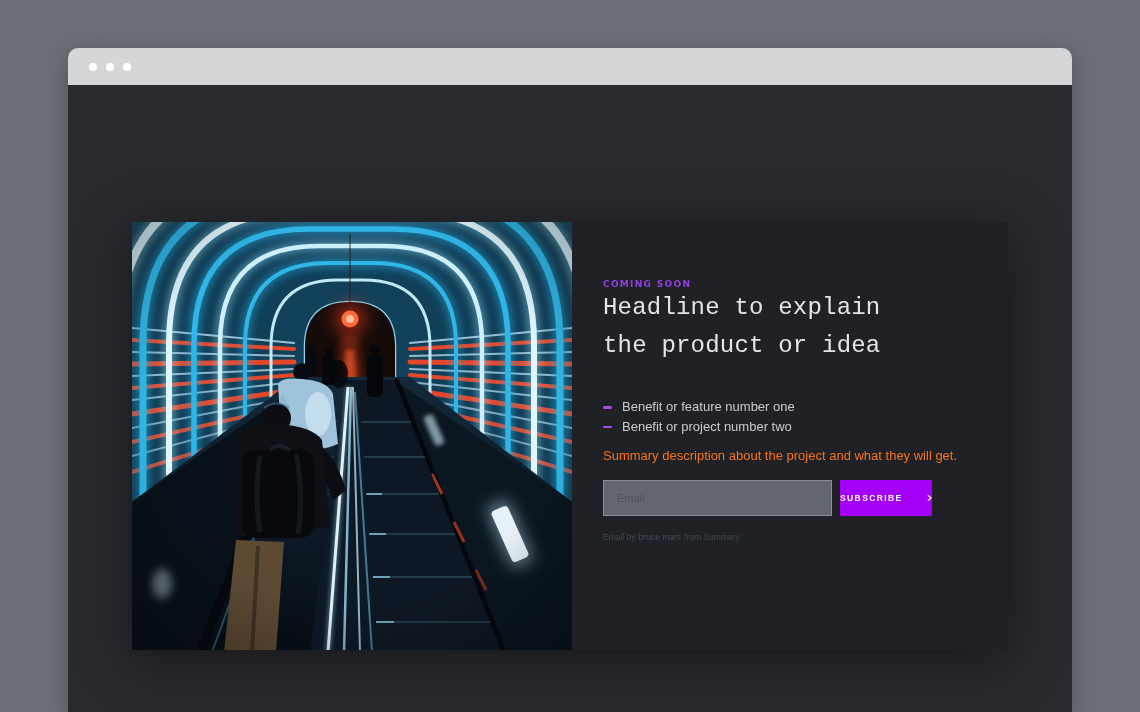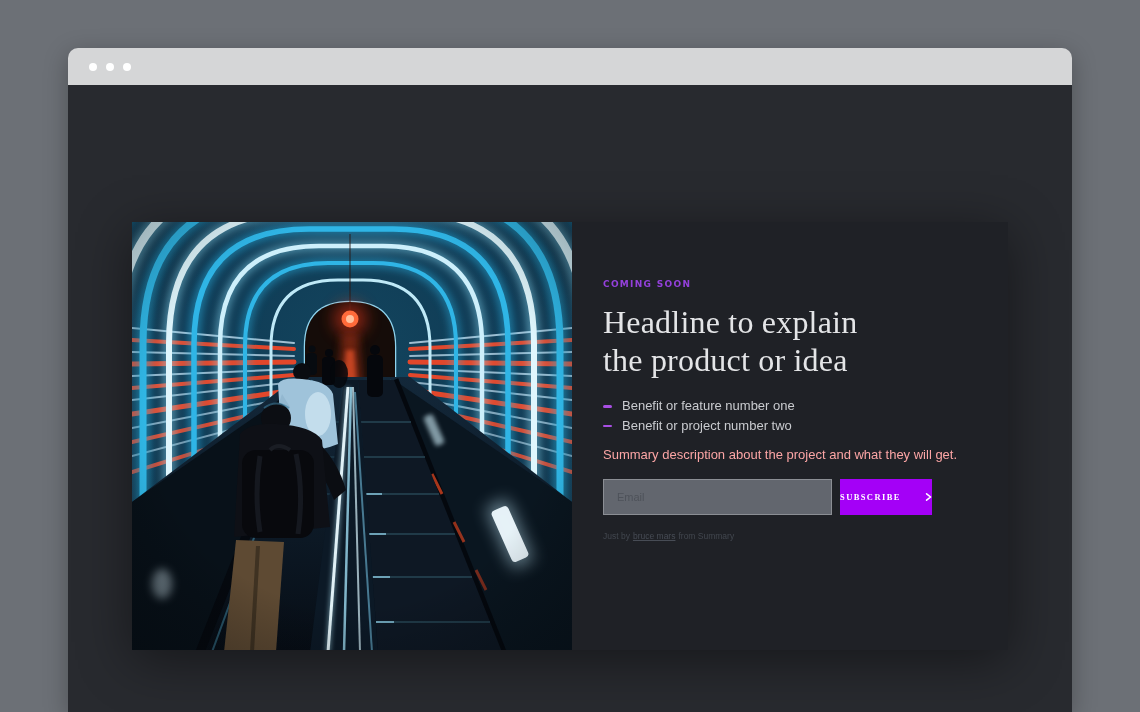--- a/index.html
+++ b/index.html
@@ -30,50 +30,50 @@
   .photo svg { display:block; width:440px; height:428px; }
 
   .content { flex:1; padding:57px 40px 0 31px; }
 
   .eyebrow {
     font-family:"DejaVu Sans", sans-serif;
     font-size:9px; font-weight:700; letter-spacing:1.3px;
     color:var(--eyebrow-purple,#9440DB); line-height:10px;
   }
   .headline {
-    margin-top:14px; font-family:Liberation Serif, serif;
-    font-size:32px; line-height:38px; font-weight:400; letter-spacing:.2px;
+    font-family:Liberation Mono, monospace;
+    font-size:24px; line-height:38px; font-weight:400; letter-spacing:.2px;
     color:var(--headline-text,#E4E5E7);
   }
-  .benefits { margin-top:21px; list-style:none; }
+  .benefits { margin-top:36px; list-style:none; }
   .benefit { display:flex; align-items:center; margin-bottom:7px; }
   .dash { width:9px; height:2.5px; border-radius:2px; background:var(--bullet-purple,#A84FE3); flex:none; }
   .benefit-label { margin-left:10px; font-size:13px; color:var(--body-text,#C9CBCF); line-height:12.5px; }
 
-  .summary { margin-top:15px; font-size:13px; color:#fca5a5; }
+  .summary { margin-top:15px; font-size:13px; color:#f97316; }
 
   .subscribe-form { margin-top:17px; display:flex; align-items:center; }
   .email-input {
     width:229px; height:36px; background:var(--input-bg,#62666E);
     border:1px solid var(--input-border,#8B8E94); outline:none;
     padding:0 13px; font-size:11px; color:#E2E3E5;
     font-family:"Liberation Sans", sans-serif;
   }
   .email-input::placeholder { color:#4E525A; opacity:1; }
   .subscribe-btn {
     margin-left:8px; width:92px; height:36px; border:none; cursor:pointer;
     background:var(--accent-purple,#A400F7); color:#ffffff;
-    font-family:Liberation Serif, serif; font-size:8.5px; font-weight:700;
+    font-family:Liberation Sans, sans-serif; font-size:8.5px; font-weight:700;
     letter-spacing:1.4px; display:flex; align-items:center; justify-content:center; gap:24px;
   }
   .chev { display:block; }
 
   .note { margin-top:11px; font-size:9.5px; font-weight:500; color:#D6D8DB; }
   .credit { margin-top:16px; font-size:8.5px; color:#42474F; }
-  .credit a { color:#474C55; text-decoration:underline; margin:0 3px; cursor:pointer; }
+  .credit a { color:#474C55; margin:0 3px; cursor:pointer; }
 </style>
 </head>
 <body>
 
 <div class="page">
   <div class="browser-window">
 
     <div class="titlebar">
       <span class="dot"></span>
       <span class="dot"></span>
@@ -286,20 +286,20 @@
             <button class="subscribe-btn" type="button">
               <span>SUBSCRIBE</span>
               <svg class="chev" width="9" height="10" viewBox="0 0 9 10">
                 <path d="M2,1 L7,5 L2,9" fill="none" stroke="#ffffff" stroke-width="2" stroke-linecap="round" stroke-linejoin="round"></path>
               </svg>
             </button>
           </form>
 
 
           <p class="credit">
-            <span>Just by</span><a>bruce mars</a><span>from Summary</span>
+            <span>Email by</span><a>bruce mars</a><span>from Summary</span>
           </p>
         </div>
 
       </div>
     </div>
   </div>
 </div>
 
 </body></html>

